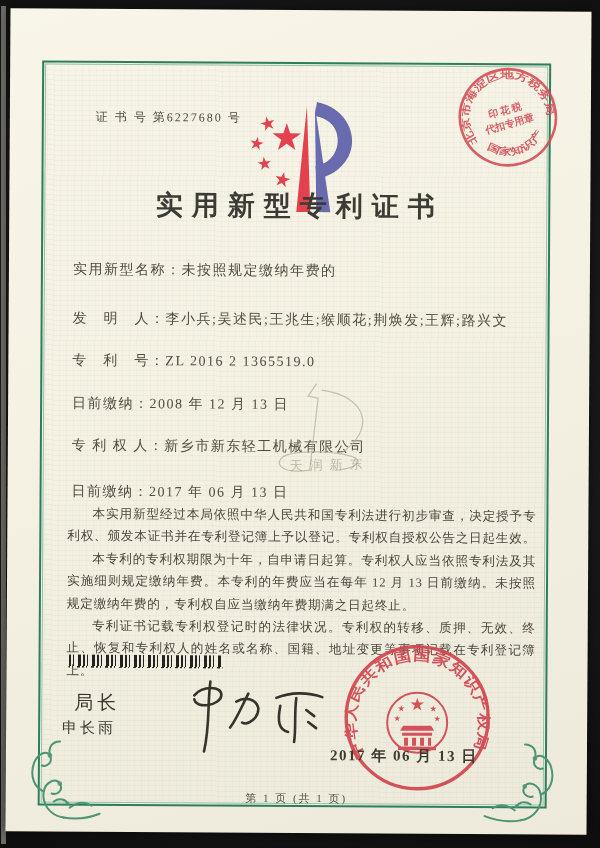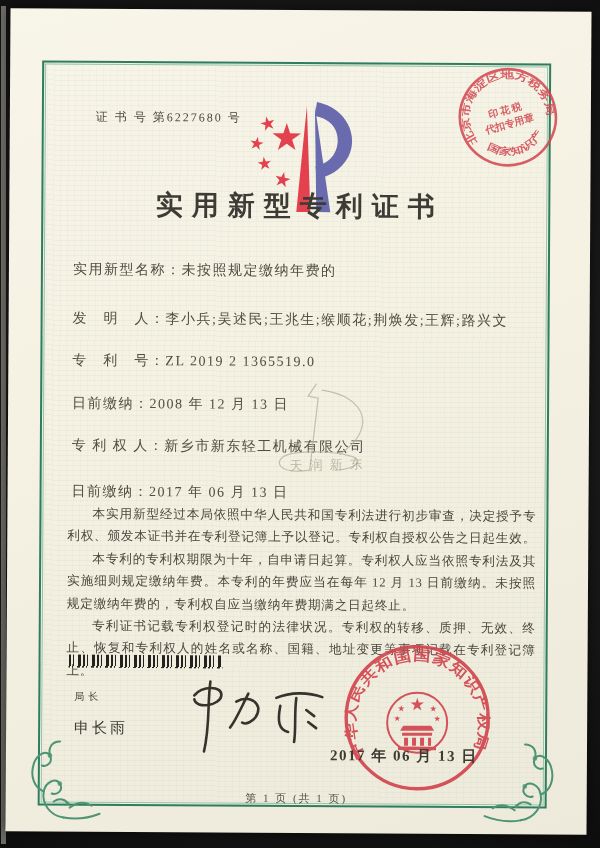--- a/index.html
+++ b/index.html
@@ -48,22 +48,22 @@
   .paras p{margin:0;text-indent:2em;}
   
   .sketch{position:absolute;left:258px;top:352px;width:140px;height:125px;opacity:.75;}
   .wm-text{position:absolute;left:282px;top:446px;font-size:13px;letter-spacing:7px;color:rgba(150,138,115,.55);transform:rotate(-2deg);}
   
   .barcode{
     position:absolute;left:62px;top:646px;width:154px;height:13px;
     background:
       repeating-linear-gradient(90deg,#24231f 0 2px,transparent 2px 4px,#24231f 4px 5px,transparent 5px 9px,#24231f 9px 12px,transparent 12px 14px);
   }
-  .chief-title{position:absolute;left:68px;top:681px;font-size:10px;color:#3b3931;letter-spacing:4px;font-family:"Liberation Sans","DejaVu Sans",sans-serif;}
-  .chief-name{position:absolute;left:68px;top:710px;font-size:15px;color:#3b3931;letter-spacing:3px;font-family:"Liberation Sans","DejaVu Sans",sans-serif;}
+  .chief-title{position:absolute;left:68px;top:681px;font-size:19px;color:#3b3931;letter-spacing:4px;font-family:"Liberation Sans","DejaVu Sans",sans-serif;}
+  .chief-name{position:absolute;left:56px;top:710px;font-size:15px;color:#3b3931;letter-spacing:3px;font-family:"Liberation Sans","DejaVu Sans",sans-serif;}
   .sig{position:absolute;left:170px;top:658px;width:168px;height:92px;}
   
   .seal-cnipa{position:absolute;left:336px;top:632px;width:150px;height:150px;opacity:.92;}
   .seal-tax{position:absolute;left:446px;top:54px;width:104px;height:104px;transform:rotate(-16deg);opacity:.85;}
   .issue-date{position:absolute;left:324px;top:736px;font-size:15px;color:#3e3a31;letter-spacing:1.5px;font-weight:600;z-index:5;}
   .footer{position:absolute;left:0;right:0;top:781px;text-align:center;font-size:11px;color:#56534a;letter-spacing:2px;}
   .seal-text{fill:#d2454f;}
 </style>
 </head>
 <body>
@@ -119,21 +119,21 @@
     <g fill="#6a6aae">
       <path d="M72,12 L74,118 L88,118 Z"></path>
       <path d="M74,8 C104,14 116,42 106,62 C98,77 84,84 74,84 L73,72 C84,70 94,62 95,48 C96,34 86,24 72,22 Z"></path>
     </g>
   </svg>
 
   <div class="title">实用新型专利证书</div>
 
   <div class="field f0"><span class="lab">实用新型名称：</span><span>未按照规定缴纳年费的</span></div>
   <div class="field f1"><span class="lab">发　明　人：</span><span>李小兵;吴述民;王兆生;缑顺花;荆焕发;王辉;路兴文</span></div>
-  <div class="field f2"><span class="lab">专　利　号：</span><span>ZL 2019 2 1365519.0</span></div>
+  <div class="field f2"><span class="lab">专　利　号：</span><span>ZL 2016 2 1365519.0</span></div>
   <div class="field f3"><span class="lab">日前缴纳：</span><span>2008 年 12 月 13 日</span></div>
   <div class="field f4"><span class="lab">专 利 权 人：</span><span>新乡市新东轻工机械有限公司</span></div>
   <div class="field f5"><span class="lab">日前缴纳：</span><span>2017 年 06 月 13 日</span></div>
 
   <svg class="sketch" viewBox="0 0 140 125">
     <g fill="none" stroke="#b3af9f" stroke-width="1.2" stroke-linecap="round">
       <path d="M50,22 L42,34 L52,36 L44,108"></path>
       <path d="M56,28 C100,34 112,66 74,92"></path>
       <path d="M44,108 C20,112 8,104 16,96 C24,88 66,88 86,94 C98,98 92,106 70,108"></path>
     </g>

